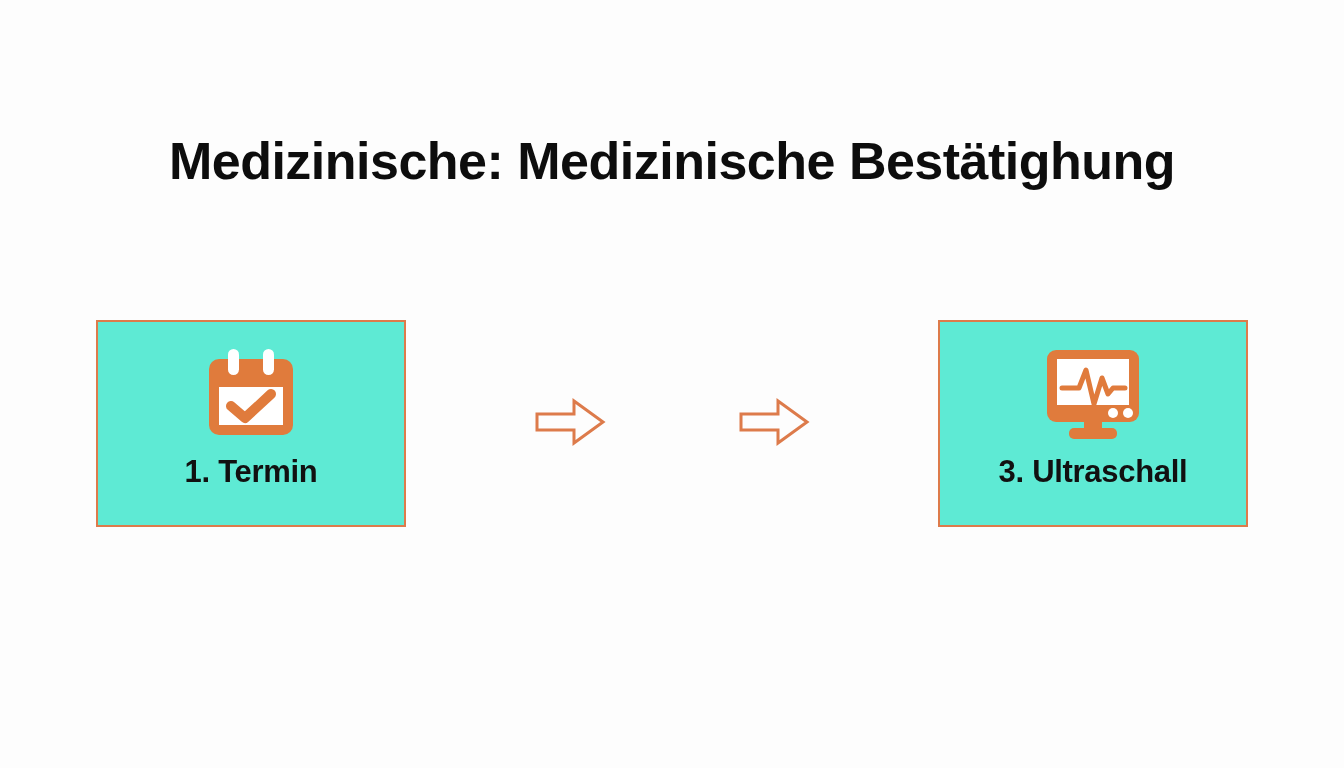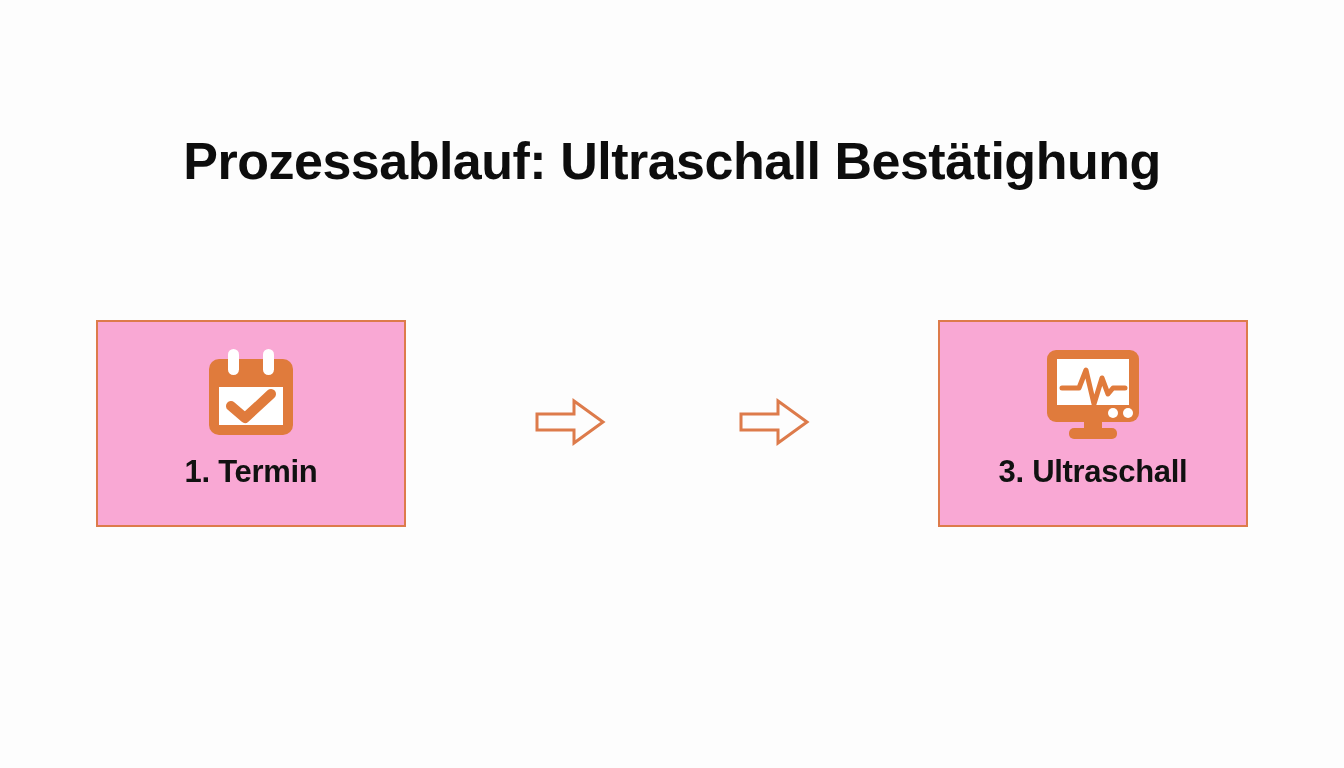--- a/index.html
+++ b/index.html
@@ -40,21 +40,21 @@
     height: 207px;
     display: flex;
     align-items: center;
     justify-content: space-between;
   }
 
   .step-box {
     width: 310px;
     height: 207px;
     border: 2px solid #dd7b4b;
-    background: #f9a8d4;
+    background: #5eead4;
     display: flex;
     flex-direction: column;
     align-items: center;
     justify-content: flex-start;
     padding-top: 22px;
     position: relative;
   }
 
   .step-icon {
     height: 102px;
@@ -78,21 +78,21 @@
     height: 64px;
     display: flex;
     align-items: center;
     justify-content: center;
     flex: 0 0 auto;
   }
 </style>
 </head>
 <body>
 
-<div id="page-title">Prozessablauf: Ultraschall Bestätighung</div>
+<div id="page-title">Medizinische: Medizinische Bestätighung</div>
 
 <div id="flow-row">
 
   <div class="step-box">
     <div class="step-icon">
       <svg width="100" height="96" viewBox="0 0 100 96" aria-hidden="true">
 
         <rect x="8" y="12" width="84" height="76" rx="10" ry="10" fill="#e07b3c"></rect>
 
         <rect x="18" y="40" width="64" height="38" fill="#ffffff"></rect>

